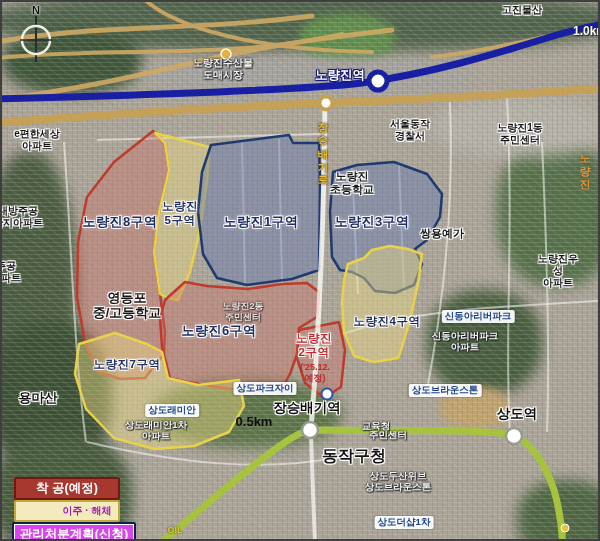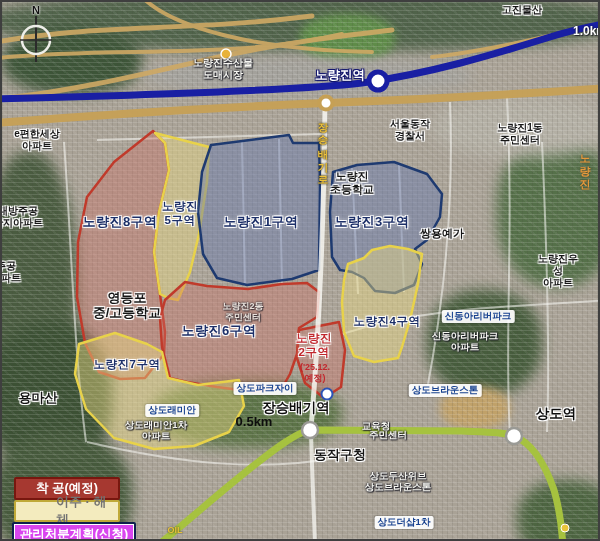--- a/index.html
+++ b/index.html
@@ -22,21 +22,21 @@
   .note{font-size:9px;font-weight:700;color:#c1272d;}
   .orange{font-size:11px;font-weight:800;color:#e69a3c;letter-spacing:2px;text-shadow:0 0 2px rgba(40,40,30,.8);}
   .vroad{writing-mode:vertical-rl;letter-spacing:3px;font-size:10.5px;color:#eec23c;font-weight:800;text-shadow:0 0 2px rgba(50,45,20,.9),0 0 2px rgba(50,45,20,.9);}
   .st{font-size:13.5px;font-weight:800;color:#0d0d0d;}
   .st-white{font-size:12.5px;font-weight:800;color:#fff;text-shadow:-1px -1px 0 #13166e,1px -1px 0 #13166e,-1px 1px 0 #13166e,1px 1px 0 #13166e,0 0 3px #13166e;}
   .scale-b{font-size:13px;font-weight:800;color:#0d0d0d;}
   .scale-w{font-size:12px;font-weight:800;color:#fff;text-shadow:0 0 2px rgba(20,20,30,.9),1px 1px 1px rgba(20,20,30,.8);}
   .oil{font-size:9px;font-weight:800;color:#e8c33a;text-shadow:0 0 2px rgba(30,30,30,.9);}
   .legend-box{position:absolute;display:flex;align-items:center;justify-content:center;font-weight:800;border-radius:2px;box-sizing:border-box;margin-top:22px;}
   .lg1{left:12px;top:453px;width:106px;height:23px;background:#a63830;border:2px solid #78170f;color:#fff;font-size:12.5px;}
-  .lg2{left:12px;top:476px;width:106px;height:22px;background:#f3ebbe;border:2px solid #bfa938;color:#737373;font-size:13px;padding-left:40px;}
+  .lg2{left:12px;top:476px;width:106px;height:22px;background:#f3ebbe;border:2px solid #bfa938;color:#a21caf;font-size:10px;padding-left:40px;}
   .lg3{left:10px;top:498px;width:124px;height:25px;background:#d946ef;border:2px solid #0e1f4d;box-shadow:inset 0 0 0 1px #fff;color:#fff;font-size:12.5px;}
 </style>
 </head>
 <body>
 
 <div class="frame">
 
   <div class="terra" style="left:-15px;top:-12px;width:640px;height:62px;background:#50634a;"></div>
   <div class="terra" style="left:0;top:26px;width:140px;height:66px;background:#3d5538;"></div>
   <div class="terra" style="left:298px;top:12px;width:95px;height:48px;background:#5f8c49;filter:blur(4px);"></div>
@@ -109,22 +109,22 @@
       <line x1="18" y1="38" x2="50" y2="38" stroke="#2b2b2b" stroke-width="1.5"></line>
     </g>
   </svg>
 
   <div class="lbl" style="left:34px;top:2px;font-size:11px;color:#111;text-shadow:0 0 2px #fff,0 0 2px #fff;">N</div>
 
   <div class="lbl scale-w" style="left:588px;top:22px;">1.0km</div>
   <div class="lbl scale-b" style="left:252px;top:412px;">0.5km</div>
 
   <div class="lbl st-white" style="left:338px;top:66px;">노량진역</div>
-  <div class="lbl st" style="left:294px;top:398px;text-shadow:-1px -1px 0 #fff,1px -1px 0 #fff,-1px 1px 0 #fff,1px 1px 0 #fff,0 0 3px #fff;text-align:center;">장승배기역</div>
-  <div class="lbl st" style="left:515px;top:404px;text-shadow:-1px -1px 0 #fff,1px -1px 0 #fff,-1px 1px 0 #fff,1px 1px 0 #fff,0 0 3px #fff;margin-left:39px;">상도역</div>
+  <div class="lbl st" style="left:305px;top:398px;text-shadow:-1px -1px 0 #fff,1px -1px 0 #fff,-1px 1px 0 #fff,1px 1px 0 #fff,0 0 3px #fff;text-align:center;">장승배기역</div>
+  <div class="lbl st" style="left:515px;top:404px;text-shadow:-1px -1px 0 #fff,1px -1px 0 #fff,-1px 1px 0 #fff,1px 1px 0 #fff,0 0 3px #fff;">상도역</div>
 
   <div class="lbl dist" style="left:118px;top:212px;">노량진8구역</div>
   <div class="lbl dist dist-sm" style="left:178px;top:198px;">노량진
 5구역</div>
   <div class="lbl dist" style="left:259px;top:212px;">노량진1구역</div>
   <div class="lbl dist" style="left:370px;top:212px;">노량진3구역</div>
   <div class="lbl dist dist-sm" style="left:385px;top:313px;">노량진4구역</div>
   <div class="lbl dist" style="left:217px;top:321px;">노량진6구역</div>
   <div class="lbl dist dist-sm dist-red" style="left:312px;top:330px;">노량진
 2구역</div>
@@ -157,21 +157,21 @@
   <div class="lbl w" style="left:463px;top:328px;">신동아리버파크
 아파트</div>
   <div class="lbl w wf" style="left:241px;top:299px;font-size:9px;">노량진2동
 주민센터</div>
   <div class="lbl k kb" style="left:36px;top:388px;">용마산</div>
   <div class="pill" style="left:170px;top:402px;">상도래미안</div>
   <div class="lbl w" style="left:154px;top:417px;">상도래미안1차
 아파트</div>
   <div class="pill" style="left:263px;top:380px;">상도파크자이</div>
   <div class="lbl w" style="left:350px;top:418px;padding-left:48px;">교육청</div>
-  <div class="lbl k" style="left:338px;top:445px;font-size:13px;text-align:right;">동작구청</div>
+  <div class="lbl k" style="left:352px;top:445px;font-size:16px;text-align:right;">동작구청</div>
   <div class="lbl w" style="left:386px;top:427px;">주민센터</div>
   <div class="pill" style="left:443px;top:382px;">상도브라운스톤</div>
   <div class="lbl w" style="left:396px;top:468px;">상도두산위브
 상도브라운스톤</div>
   <div class="pill" style="left:402px;top:514px;">상도더샵1차</div>
   <div class="lbl oil" style="left:173px;top:523px;">OIL</div>
   <div class="lbl vroad" style="left:315px;top:112px;transform:none;">장승배기로</div>
 
   <div>
     <div class="legend-box lg1">착 공(예정)</div>

